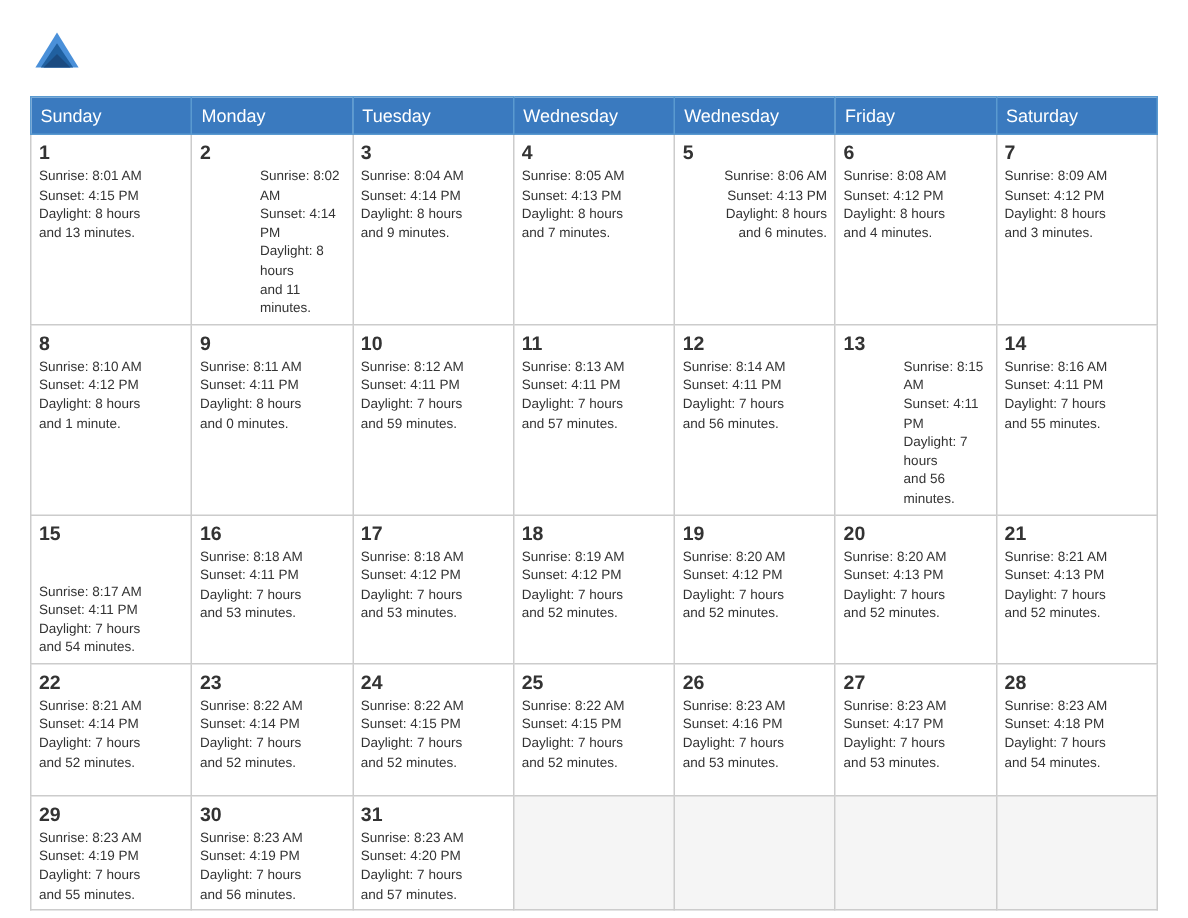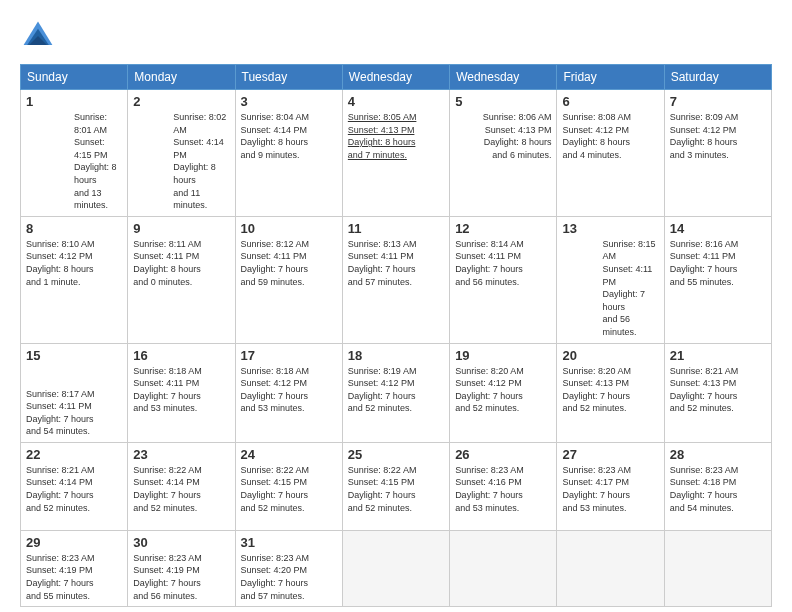--- a/index.html
+++ b/index.html
@@ -127,42 +127,42 @@
           <th>Wednesday</th>
           <th>Wednesday</th>
           <th>Friday</th>
           <th>Saturday</th>
         </tr>
     </thead>
     <tbody id="calendar-body">
     <tr>
           <td>
             <span class="day-num">1</span>
-            <div class="day-info" style="white-space: pre-line; margin-left: 48px;">Sunrise: 8:01 AM
+            <div class="day-info" style="white-space: pre-line;">Sunrise: 8:01 AM
 Sunset: 4:15 PM
 Daylight: 8 hours
 and 13 minutes.</div>
           </td>
           <td>
             <span class="day-num">2</span>
             <div class="day-info" style="white-space: pre-line; margin-left: 40px;">Sunrise: 8:02 AM
 Sunset: 4:14 PM
 Daylight: 8 hours
 and 11 minutes.</div>
           </td>
           <td>
             <span class="day-num">3</span>
             <div class="day-info" style="white-space: pre-line;">Sunrise: 8:04 AM
 Sunset: 4:14 PM
 Daylight: 8 hours
 and 9 minutes.</div>
           </td>
           <td>
             <span class="day-num">4</span>
-            <div class="day-info" style="white-space: pre-line; text-decoration: underline;">Sunrise: 8:05 AM
+            <div class="day-info" style="white-space: pre-line;">Sunrise: 8:05 AM
 Sunset: 4:13 PM
 Daylight: 8 hours
 and 7 minutes.</div>
           </td>
           <td>
             <span class="day-num">5</span>
             <div class="day-info" style="white-space: pre-line; text-align: right;">Sunrise: 8:06 AM
 Sunset: 4:13 PM
 Daylight: 8 hours
 and 6 minutes.</div>

